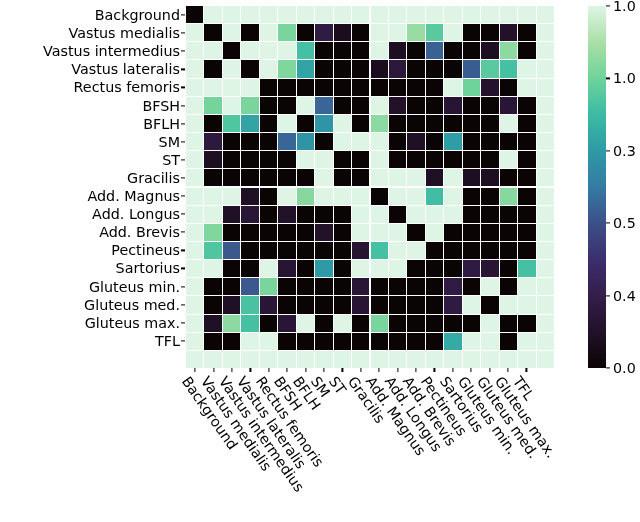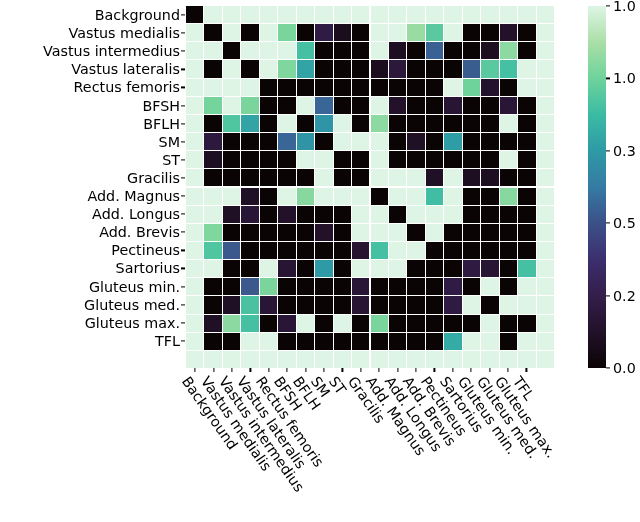--- a/index.html
+++ b/index.html
@@ -610,21 +610,21 @@
       <div class="xlabel" style="left: 318px;">Gluteus max.</div>
       <div class="xtick" style="left: 340.4px;"></div>
       <div class="xlabel" style="left: 336.4px;">TFL</div>
     </div>
 
   <div id="colorbar-wrap">
     <div id="colorbar" style="background: linear-gradient(rgb(222, 245, 229) 0%, rgb(170, 223, 166) 10%, rgb(110, 211, 155) 20%, rgb(59, 187, 164) 30%, rgb(46, 154, 165) 40%, rgb(53, 123, 163) 50%, rgb(60, 80, 136) 60%, rgb(60, 47, 110) 70%, rgb(52, 30, 75) 80%, rgb(34, 17, 41) 90%, rgb(11, 4, 5) 100%);"></div>
   <div class="cb-tick" style="top: 362px;"></div>
       <div class="cb-label" style="top: 362px;">0.0</div>
       <div class="cb-tick" style="top: 289.6px;"></div>
-      <div class="cb-label" style="top: 289.6px;">0.2</div>
+      <div class="cb-label" style="top: 289.6px;">0.4</div>
       <div class="cb-tick" style="top: 217.2px;"></div>
       <div class="cb-label" style="top: 217.2px;">0.5</div>
       <div class="cb-tick" style="top: 144.8px;"></div>
       <div class="cb-label" style="top: 144.8px;">0.3</div>
       <div class="cb-tick" style="top: 72.4px;"></div>
       <div class="cb-label" style="top: 72.4px;">1.0</div>
       <div class="cb-tick" style="top: 0px;"></div>
       <div class="cb-label" style="top: 0px;">1.0</div>
     </div>
 

